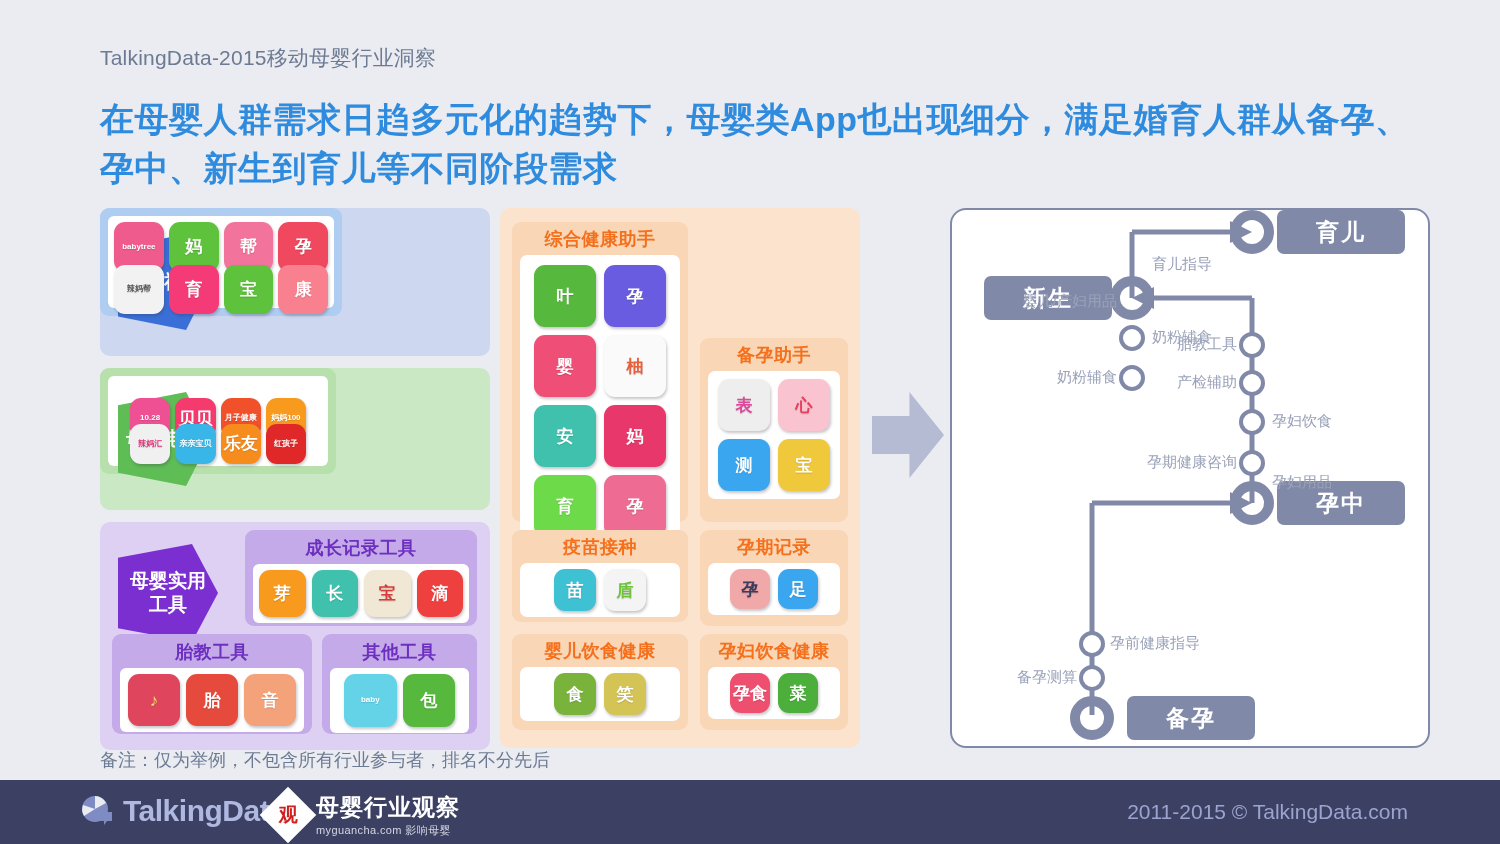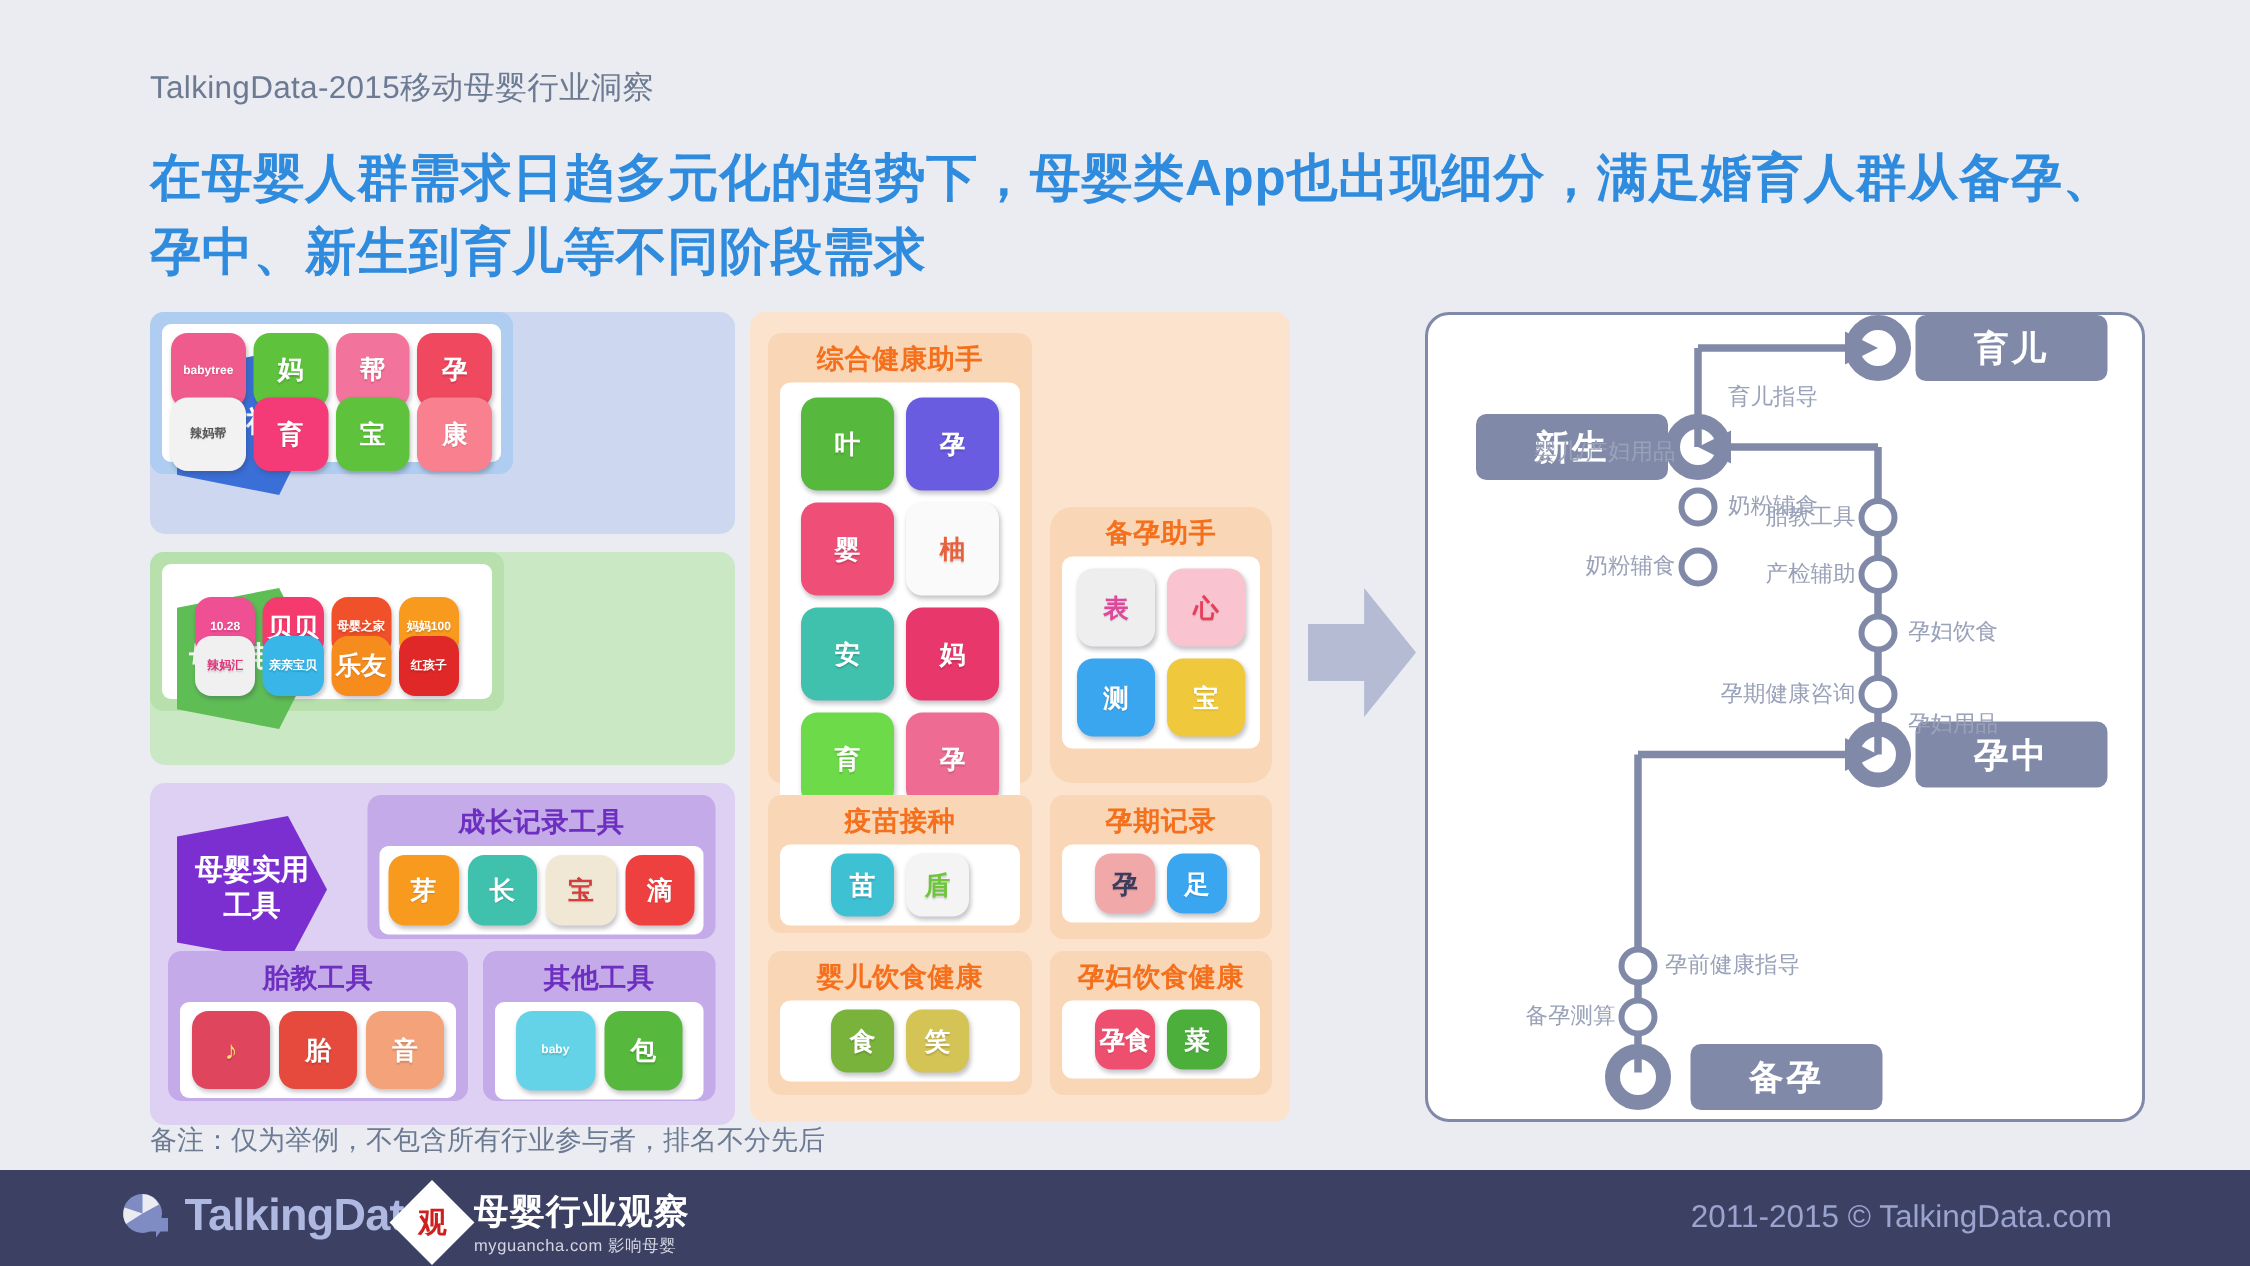--- a/index.html
+++ b/index.html
@@ -94,21 +94,21 @@
     clip-path: polygon(0 50%,22% 0,100% 0,100% 100%,22% 100%);
     border-radius: 0 8px 8px 0;
   }
   .m-box { position: absolute; background: #f9d6b6; border-radius: 9px; padding: 5px 8px 8px; }
   .m-title { color: #f5701c; font-weight: bold; font-size: 18px; text-align:center;
              margin-bottom: 4px; letter-spacing:.5px; white-space:nowrap; overflow:hidden; }
   .m-inner { background:#fff; border-radius:7px; display:grid; gap:8px; padding:8px; }
 
   .m-health   { left: 12px;  top: 14px;  width: 176px; height: 300px; }
   .m-health .m-inner { grid-template-columns: repeat(2,1fr); padding:10px 14px; }
-  .m-beiyun   { left: 200px; top: 130px; width: 148px; height: 184px; border-radius: 15px; }
+  .m-beiyun   { left: 200px; top: 130px; width: 148px; height: 184px; }
   .m-beiyun .m-inner { grid-template-columns: repeat(2,1fr); padding:8px 10px; }
   .m-vaccine  { left: 12px;  top: 322px; width: 176px; height: 92px; }
   .m-vaccine .m-inner { grid-template-columns: repeat(2,1fr); padding:6px 34px; }
   .m-pregrec  { left: 200px; top: 322px; width: 148px; height: 96px; }
   .m-pregrec .m-inner { grid-template-columns: repeat(2,1fr); padding:6px 22px; }
   .m-babyfood { left: 12px;  top: 426px; width: 176px; height: 96px; }
   .m-babyfood .m-inner { grid-template-columns: repeat(2,1fr); padding:6px 34px; }
   .m-momfood  { left: 200px; top: 426px; width: 148px; height: 96px; }
   .m-momfood .m-inner { grid-template-columns: repeat(2,1fr); padding:6px 22px; }
 
@@ -201,21 +201,21 @@
       <div class="tag green">母婴电商</div>
       <div class="cc-ecom">
         <div class="inner" id="ecom-grid">
             <div class="ic" style="background: rgb(239, 79, 147);">
               <span class="g sm" style="color: rgb(255, 255, 255);">10.28</span>
             </div>
             <div class="ic" style="background: rgb(245, 58, 110);">
               <span class="g" style="color: rgb(255, 255, 255);">贝贝</span>
             </div>
             <div class="ic" style="background: rgb(240, 80, 42);">
-              <span class="g sm" style="color: rgb(255, 255, 255);">母婴之家</span>
+              <span class="g sm" style="color: rgb(255, 255, 255);">月子健康</span>
             </div>
             <div class="ic" style="background: rgb(247, 154, 30); align-items: center;">
               <span class="g sm" style="color: rgb(255, 255, 255);">妈妈100</span>
             </div>
             <div class="ic" style="background: rgb(240, 240, 240);">
               <span class="g sm" style="color: rgb(224, 52, 122);">辣妈汇</span>
             </div>
             <div class="ic" style="background: rgb(57, 182, 232);">
               <span class="g sm" style="color: rgb(255, 255, 255);">亲亲宝贝</span>
             </div>

